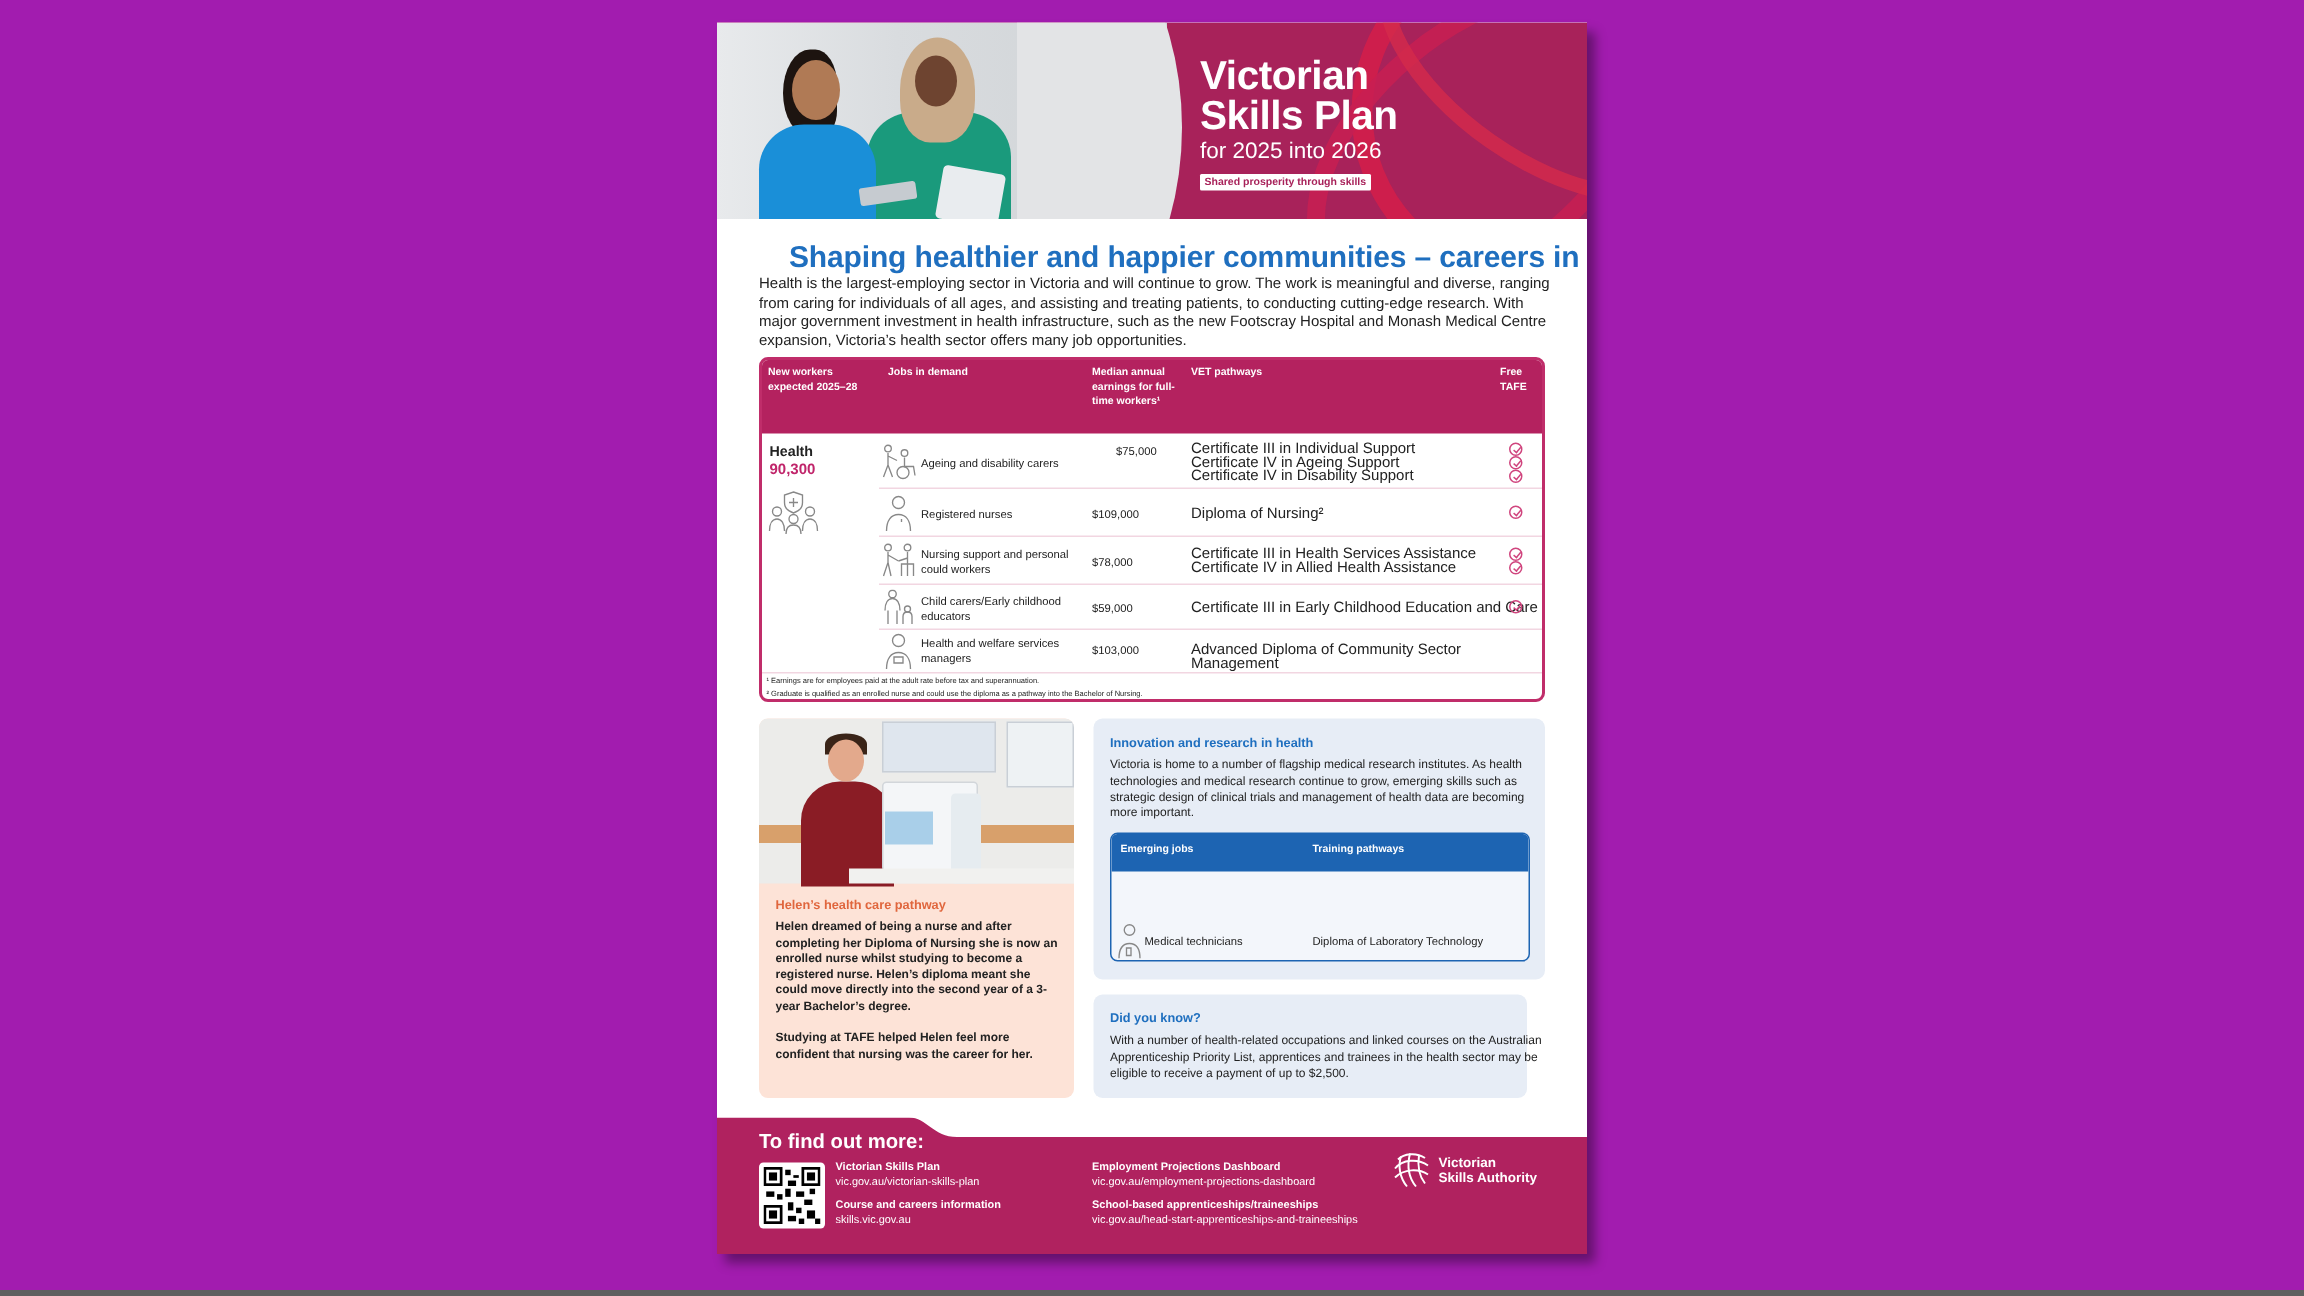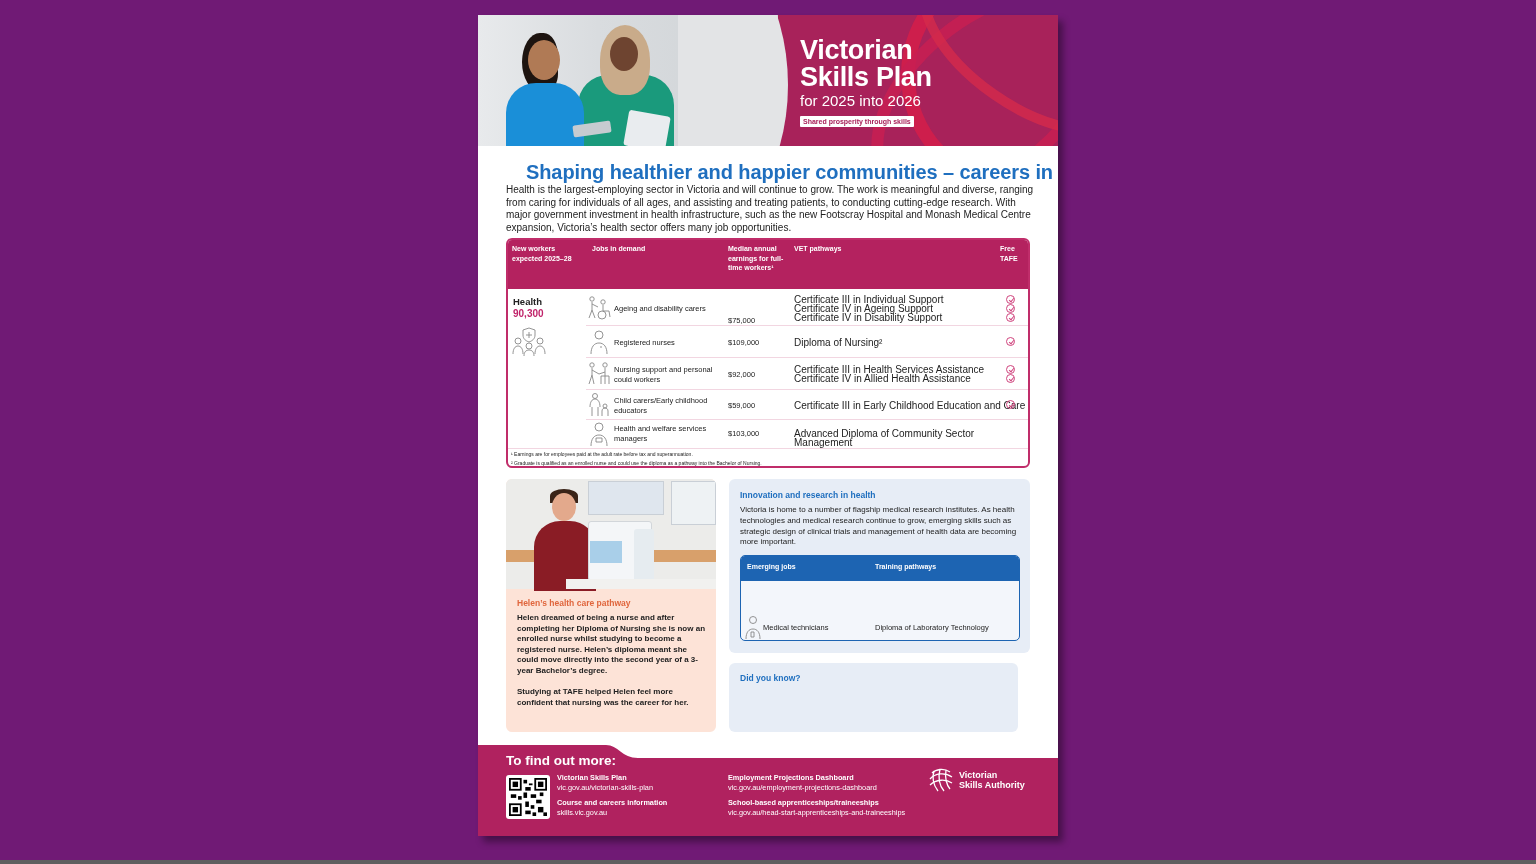--- a/index.html
+++ b/index.html
@@ -1,17 +1,17 @@
 <!DOCTYPE html>
 <html><head>
 <meta charset="utf-8">
 <style>
   * { box-sizing: border-box; margin: 0; padding: 0; }
   html, body { width: 1536px; height: 864px; overflow: hidden; background: #ffffff; font-family: "Liberation Sans", sans-serif; }
-  .viewer { position: absolute; left: 0; top: 0; width: 1536px; height: 864px; background: #701a75; }
+  .viewer { position: absolute; left: 0; top: 0; width: 1536px; height: 864px; background: #a21caf; }
   .bottom-strip { position: absolute; left: 0; top: 860px; width: 1536px; height: 4px; background: #5f5f5f; }
   .page {
     position: absolute; left: 478px; top: 15px; width: 580px; height: 821px;
     background: #ffffff; box-shadow: 5px 6px 7px rgba(0,0,0,0.38); overflow: hidden;
   }
   
   .hero { position: absolute; left: 0; top: 0; width: 580px; height: 131px; background: #a8225a; overflow: hidden; }
   .hero-photo { position: absolute; left: 0; top: 0; width: 300px; height: 131px; background: linear-gradient(90deg,#e8eaec 0%,#d9dcdf 40%,#cfd3d6 100%); }
   .hero-curve { position: absolute; left: 200px; top: -90px; width: 110px; height: 320px; background: #e3e4e6; border-radius: 0 100% 100% 0 / 0 50% 50% 0; }
   .person { position: absolute; border-radius: 50% 50% 10px 10px; }
@@ -155,21 +155,21 @@
 
       <div class="jt-row" style="top:50px;height:36px;">
         <svg class="icon" style="top:6px;" viewBox="0 0 26 24" fill="none" stroke="#888" stroke-width="0.9">
           <circle cx="6" cy="3" r="2.2"></circle>
             <path d="M6 6 v8 l-3 8 M6 14 l3 8 M6 8 l6 3"></path>
           <circle cx="17" cy="6" r="2.2"></circle>
             <path d="M17 9 v6 h6 l1 6"></path>
             <circle cx="16" cy="19" r="4"></circle>
         </svg>
         <div class="job" style="top:14px;">Ageing and disability carers</div>
-        <div class="earn" style="top:26px;">$75,000</div>
+        <div class="earn" style="top:6px;margin-left:16px;">$75,000</div>
         <div class="vet" style="top:5px;">
           <div>Certificate III in Individual Support</div>
           <div>Certificate IV in Ageing Support</div>
           <div>Certificate IV in Disability Support</div>
         </div>
         <div class="tafe" style="top:5px;">
           <span class="check"></span>
           <span class="check"></span>
           <span class="check"></span>
         </div>
@@ -192,21 +192,21 @@
       </div>
 
       <div class="jt-row" style="top:118px;height:32px;">
         <svg class="icon" style="top:4px;" viewBox="0 0 26 24" fill="none" stroke="#888" stroke-width="0.9">
           <circle cx="6" cy="3" r="2.2"></circle>
             <path d="M6 6 v7 l-3 9 M6 13 l2 9 M6 8 l7 4"></path>
           <circle cx="19" cy="3" r="2.2"></circle>
             <path d="M19 6 v16 M13 12 l6-2 M15 22 v-8 h8 v8"></path>
         </svg>
         <div class="job" style="top:7px;">Nursing support and personal could workers</div>
-        <div class="earn" style="top:12px;">$92,000</div>
+        <div class="earn" style="top:12px;">$78,000</div>
         <div class="vet" style="top:7px;">
           <div>Certificate III in Health Services Assistance</div>
           <div>Certificate IV in Allied Health Assistance</div>
         </div>
         <div class="tafe" style="top:7px;">
           <span class="check"></span>
           <span class="check"></span>
         </div>
       </div>
 
@@ -282,20 +282,21 @@
               <path d="M6 17 h3 v5 h-3 z"></path>
           </svg>
           <div class="job">Medical technicians</div>
           <div class="path">Diploma of Laboratory Technology</div>
         </div>
       </div>
     </div>
 
     <div class="dyk">
       <div class="dyk-title">Did you know?</div>
+      <div class="dyk-text">With a number of health-related occupations and linked courses on the Australian Apprenticeship Priority List, apprentices and trainees in the health sector may be eligible to receive a payment of up to $2,500.</div>
     </div>
 
     <div class="footer">
       <svg class="footer-bg" viewBox="0 0 580 91" preserveAspectRatio="none">
         <path d="M0 0 H128 C140 0 144 13 160 13 H580 V91 H0 Z" fill="#b0225f"></path>
       </svg>
       <div class="footer-title">To find out more:</div>
       <div class="qr">
         <svg viewBox="0 0 21 21" width="38" height="38">
           <rect x="0" y="0" width="7" height="7" fill="#000"></rect>

